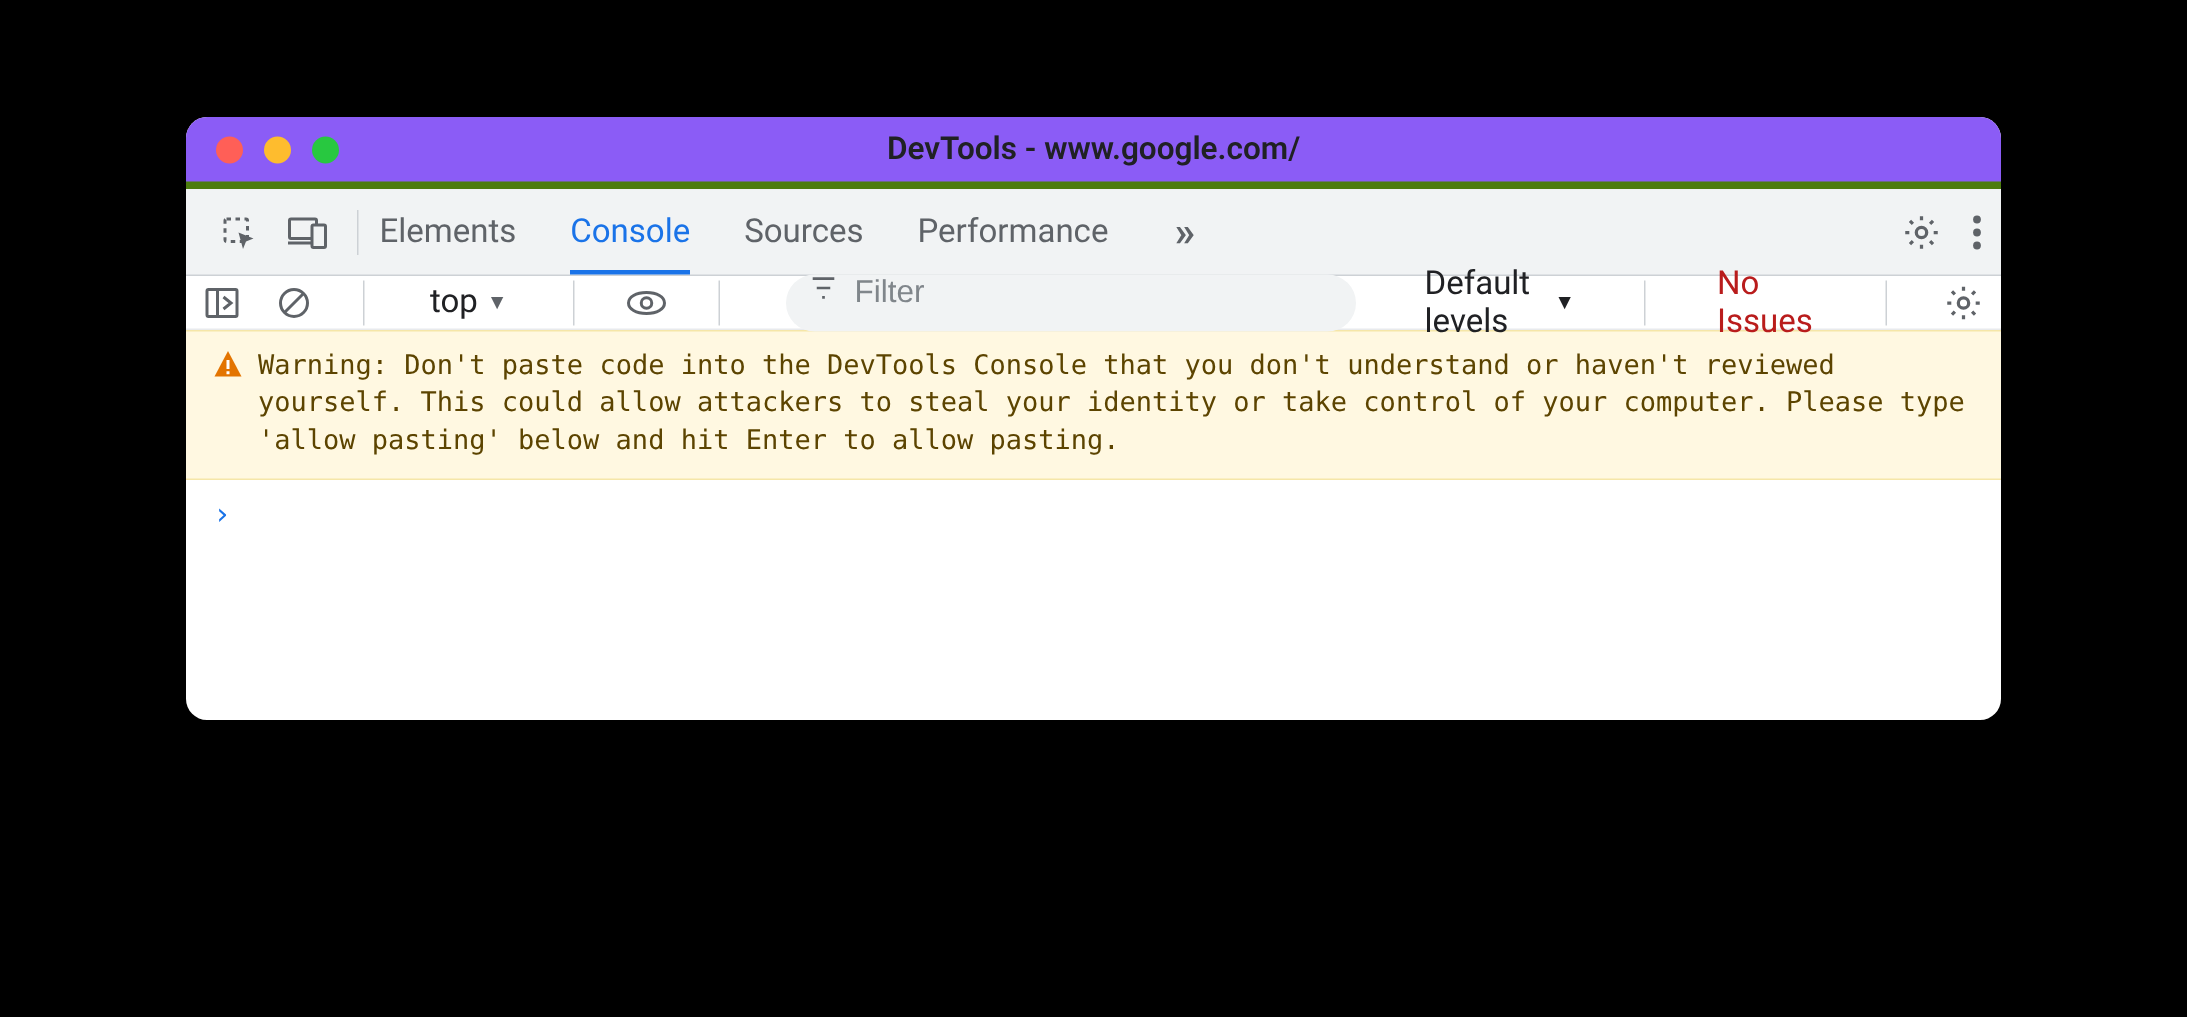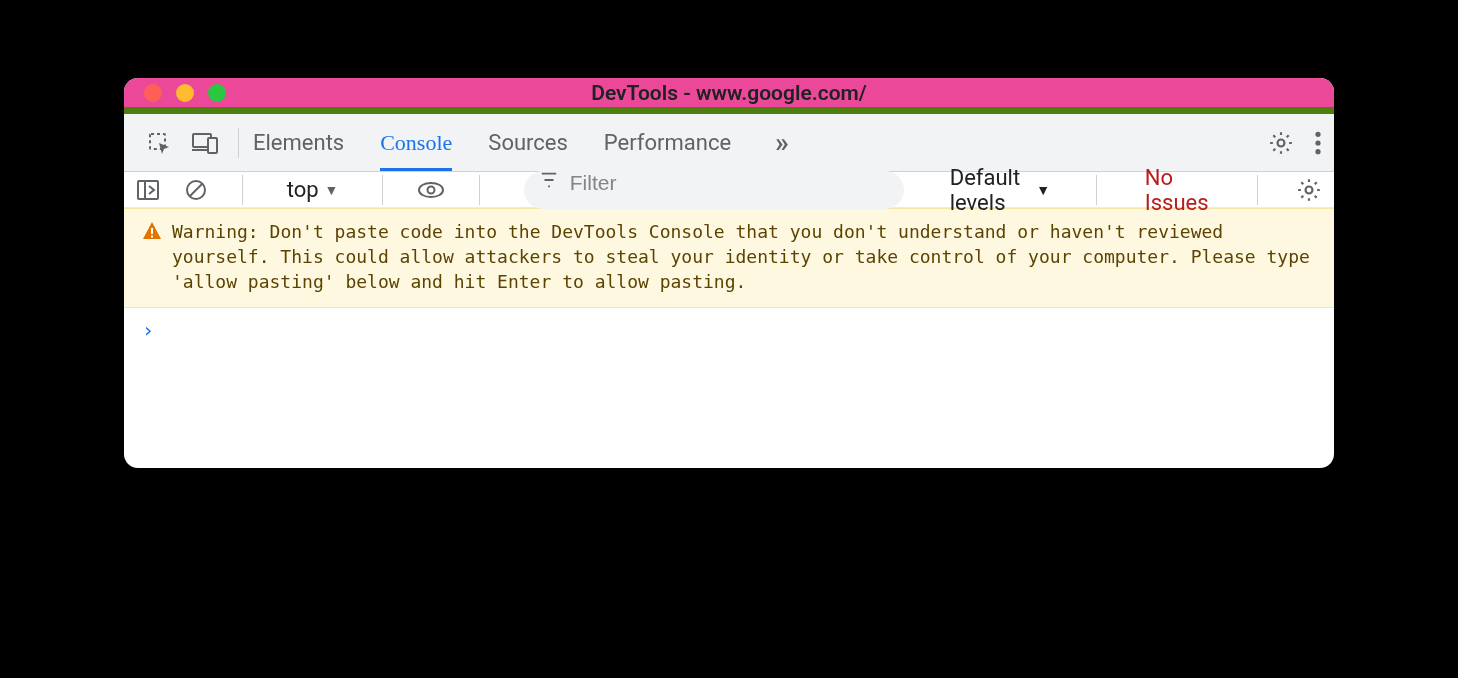--- a/index.html
+++ b/index.html
@@ -14,26 +14,26 @@
     padding-top: 78px;
   }
   .window {
     width: 1210px;
     background: #fff;
     border-radius: 14px;
     box-shadow: 0 20px 50px rgba(0,0,0,0.5);
     overflow: hidden;
   }
   .titlebar {
-    height: 36px;
-    background: #ec4899;
+    height: 48px;
+    background: #8b5cf6;
     display: flex;
     align-items: center;
     position: relative;
-    border-bottom: 7px solid #4d7c0f;
+    border-bottom: 5px solid #4d7c0f;
   }
   .traffic-lights {
     display: flex;
     gap: 14px;
     padding-left: 20px;
   }
   .dot { width: 18px; height: 18px; border-radius: 50%; }
   .dot.red { background: #ff5f57; }
   .dot.yellow { background: #febc2e; }
   .dot.green { background: #28c840; }
@@ -73,21 +73,20 @@
     cursor: pointer;
     height: 100%;
     display: flex;
     align-items: center;
     border-bottom: 3px solid transparent;
     padding-top: 3px;
   }
   .tab.active {
     color: #1a73e8;
     border-bottom-color: #1a73e8;
-    font-family: Liberation Serif, serif;
   }
   .tabbar .right {
     margin-left: auto;
     display: flex;
     align-items: center;
     gap: 20px;
     color: #5f6368;
   }
   .more-tabs { font-size: 28px; font-weight: 600; cursor: pointer; padding: 0 8px; color:#5f6368;}
   .gear, .kebab { cursor: pointer; color:#5f6368;}

